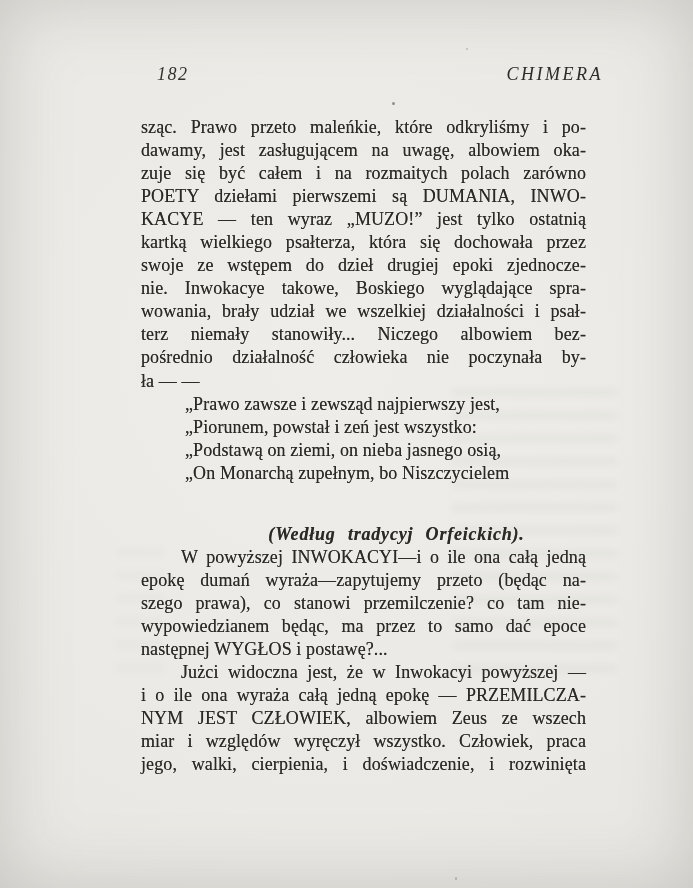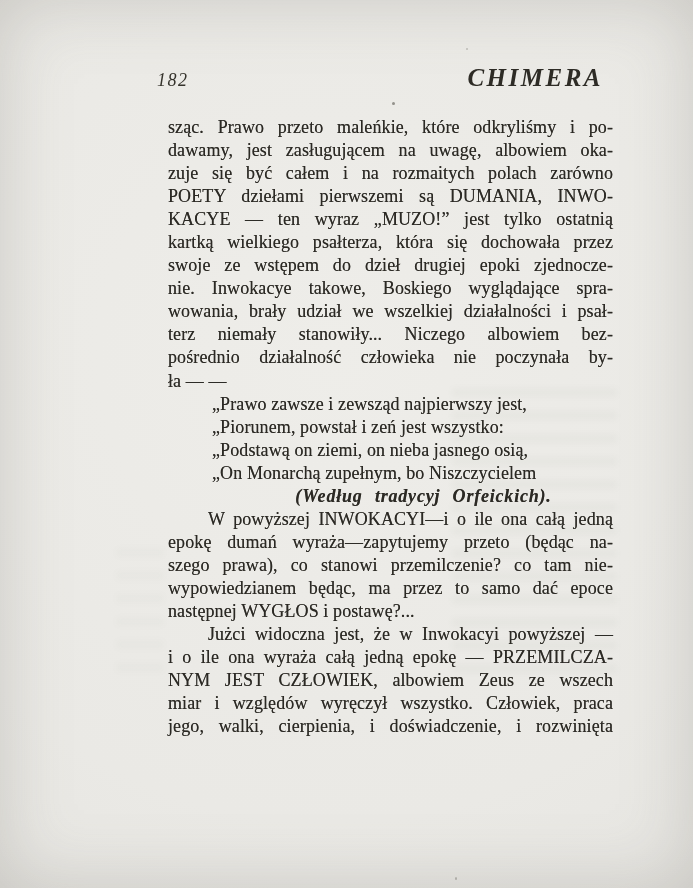--- a/index.html
+++ b/index.html
@@ -19,40 +19,40 @@
   }
 
   .header {
     position:absolute; left:157px; top:64px; width:446px;
     display:flex; justify-content:space-between; align-items:baseline;
   }
   .pagenum {
     font-style:italic; font-size:18px; letter-spacing:1.5px; color:#35332c;
   }
   .journal {
-    font-style:italic; font-weight:700; font-size:25px;
+    font-style:italic; font-weight:400; font-size:18px;
     letter-spacing:2.5px; color:#2e2c26;
   }
 
   .text-col {
-    position:absolute; left:168px; top:116px; width:445px;
+    position:absolute; left:141px; top:116px; width:445px;
     font-size:18px;
     text-shadow: 0 0 0.4px rgba(43,41,36,0.65);
   }
   .line {
     display:block; height:23.05px; line-height:23.05px;
     white-space:nowrap; letter-spacing:0.1px;
   }
   .j    { text-align:justify; text-align-last:justify; }
   .left { text-align:left; }
   .right{ text-align:right; }
   .verse{ padding-left:44px; }
   .attr {
     font-style:italic; font-weight:600; text-align:center;
-    padding-left:66px; word-spacing:7px; letter-spacing:0.8px;
+    padding-left:66px; word-spacing:7px; letter-spacing:0.8px;margin-top:38px;
   }
 
   
   .bleed {
     position:absolute; pointer-events:none;
     background: repeating-linear-gradient(180deg,
       rgba(104,119,100,0.14) 0px, rgba(104,119,100,0.14) 9px,
       rgba(0,0,0,0) 9px, rgba(0,0,0,0) 23px);
     filter: blur(3px);
   }

